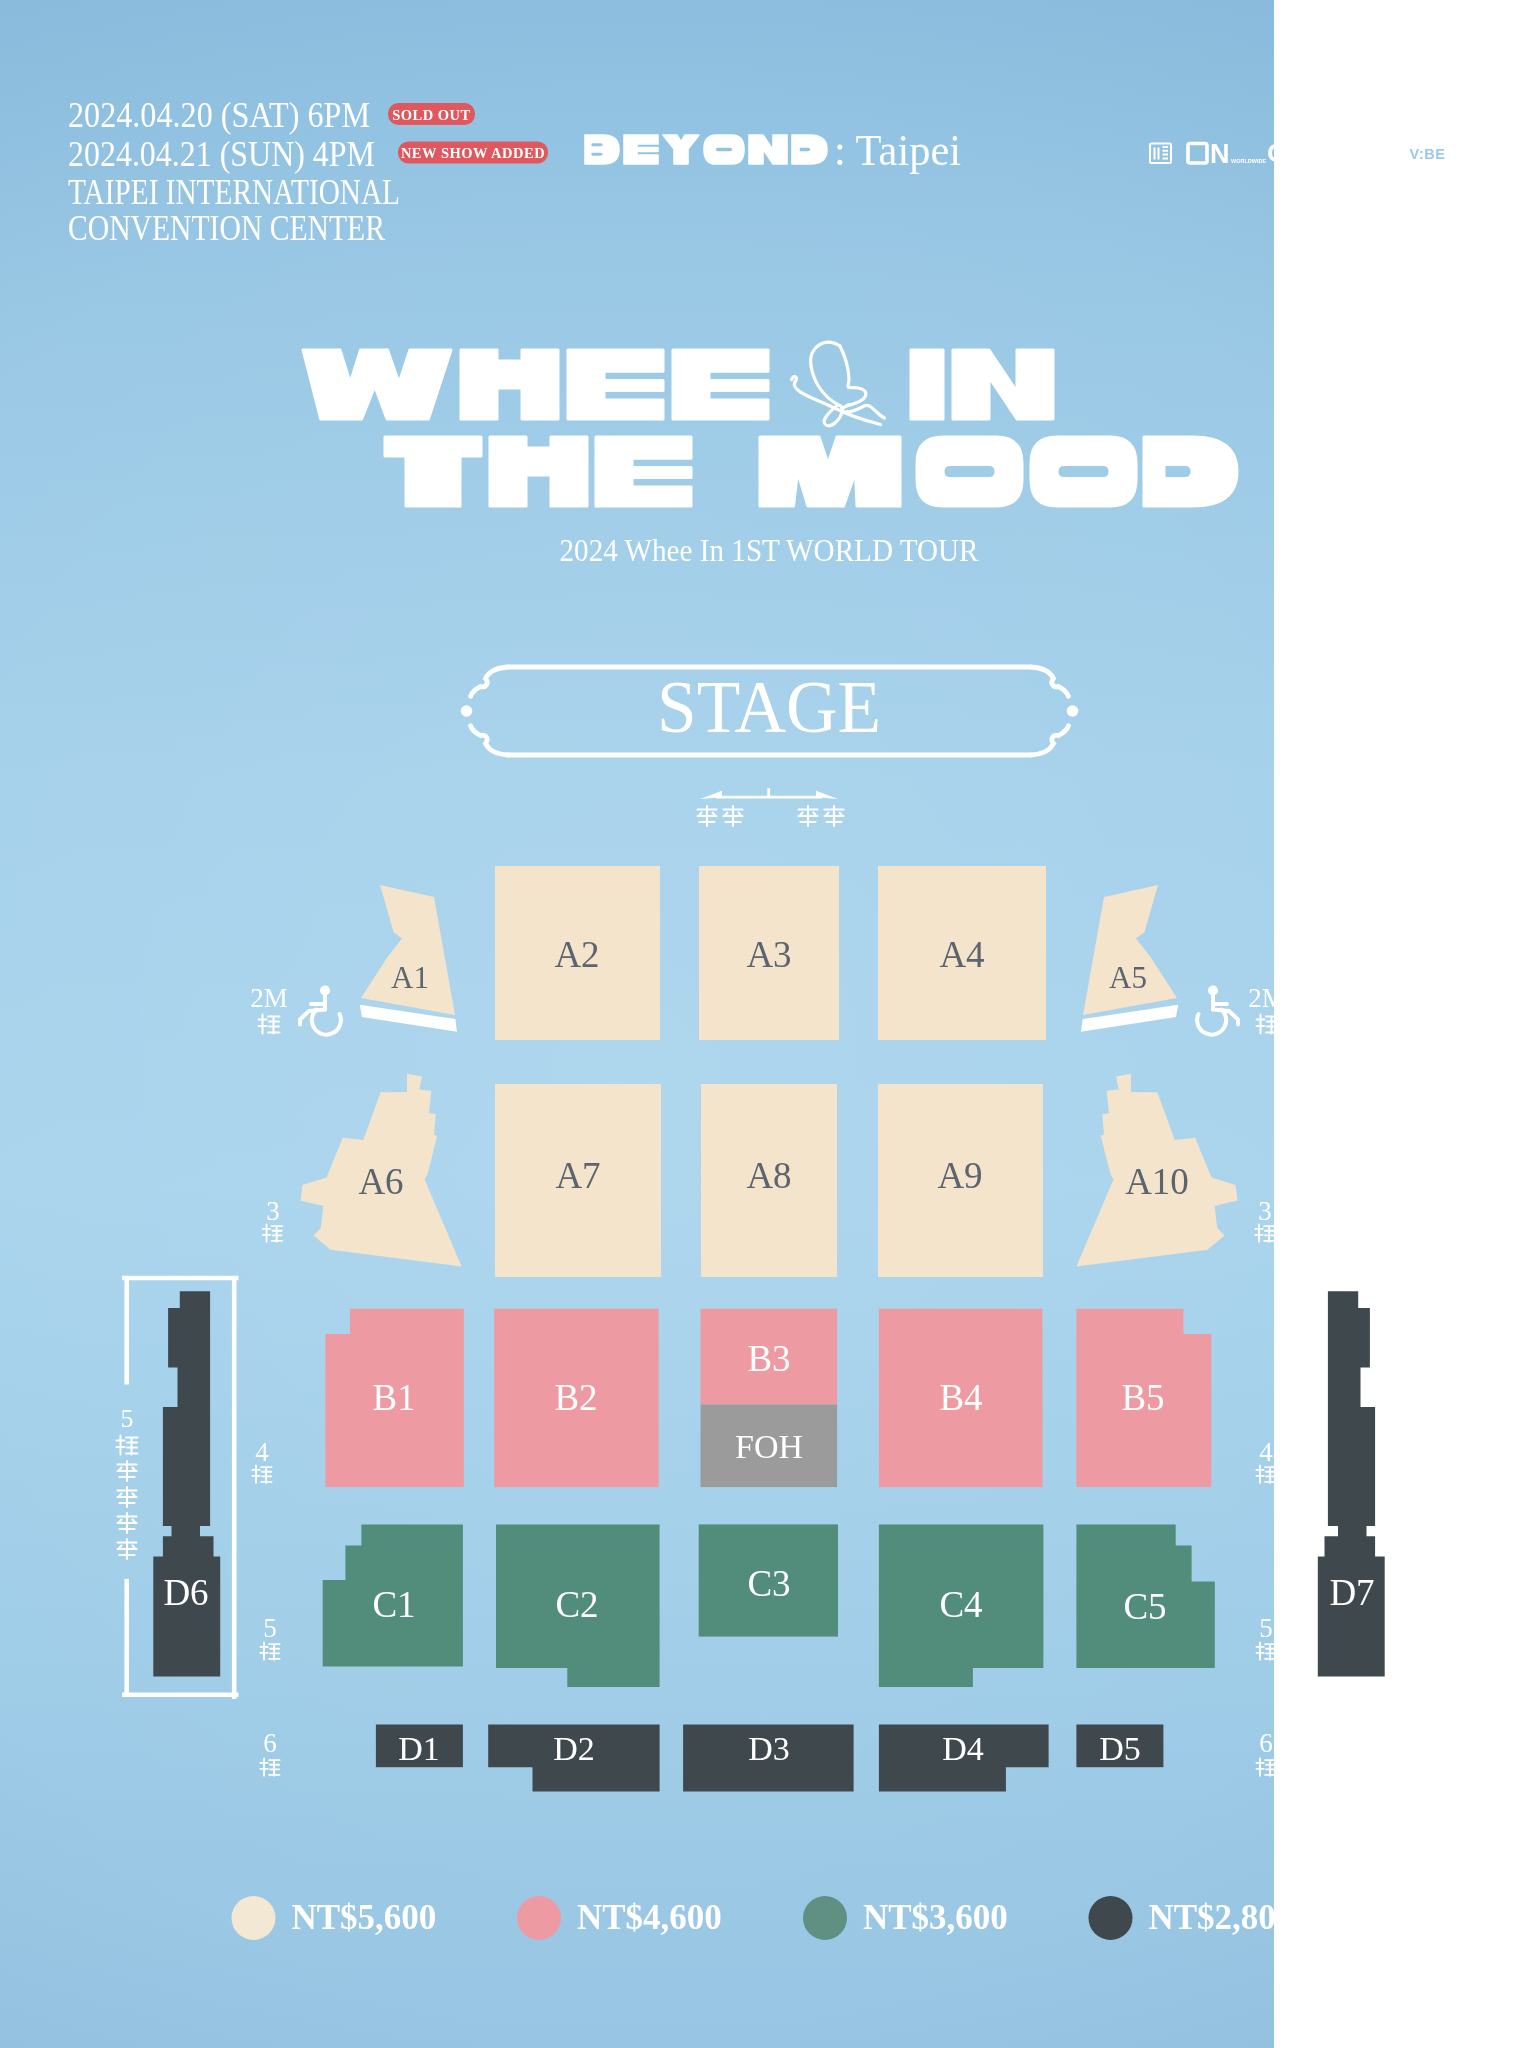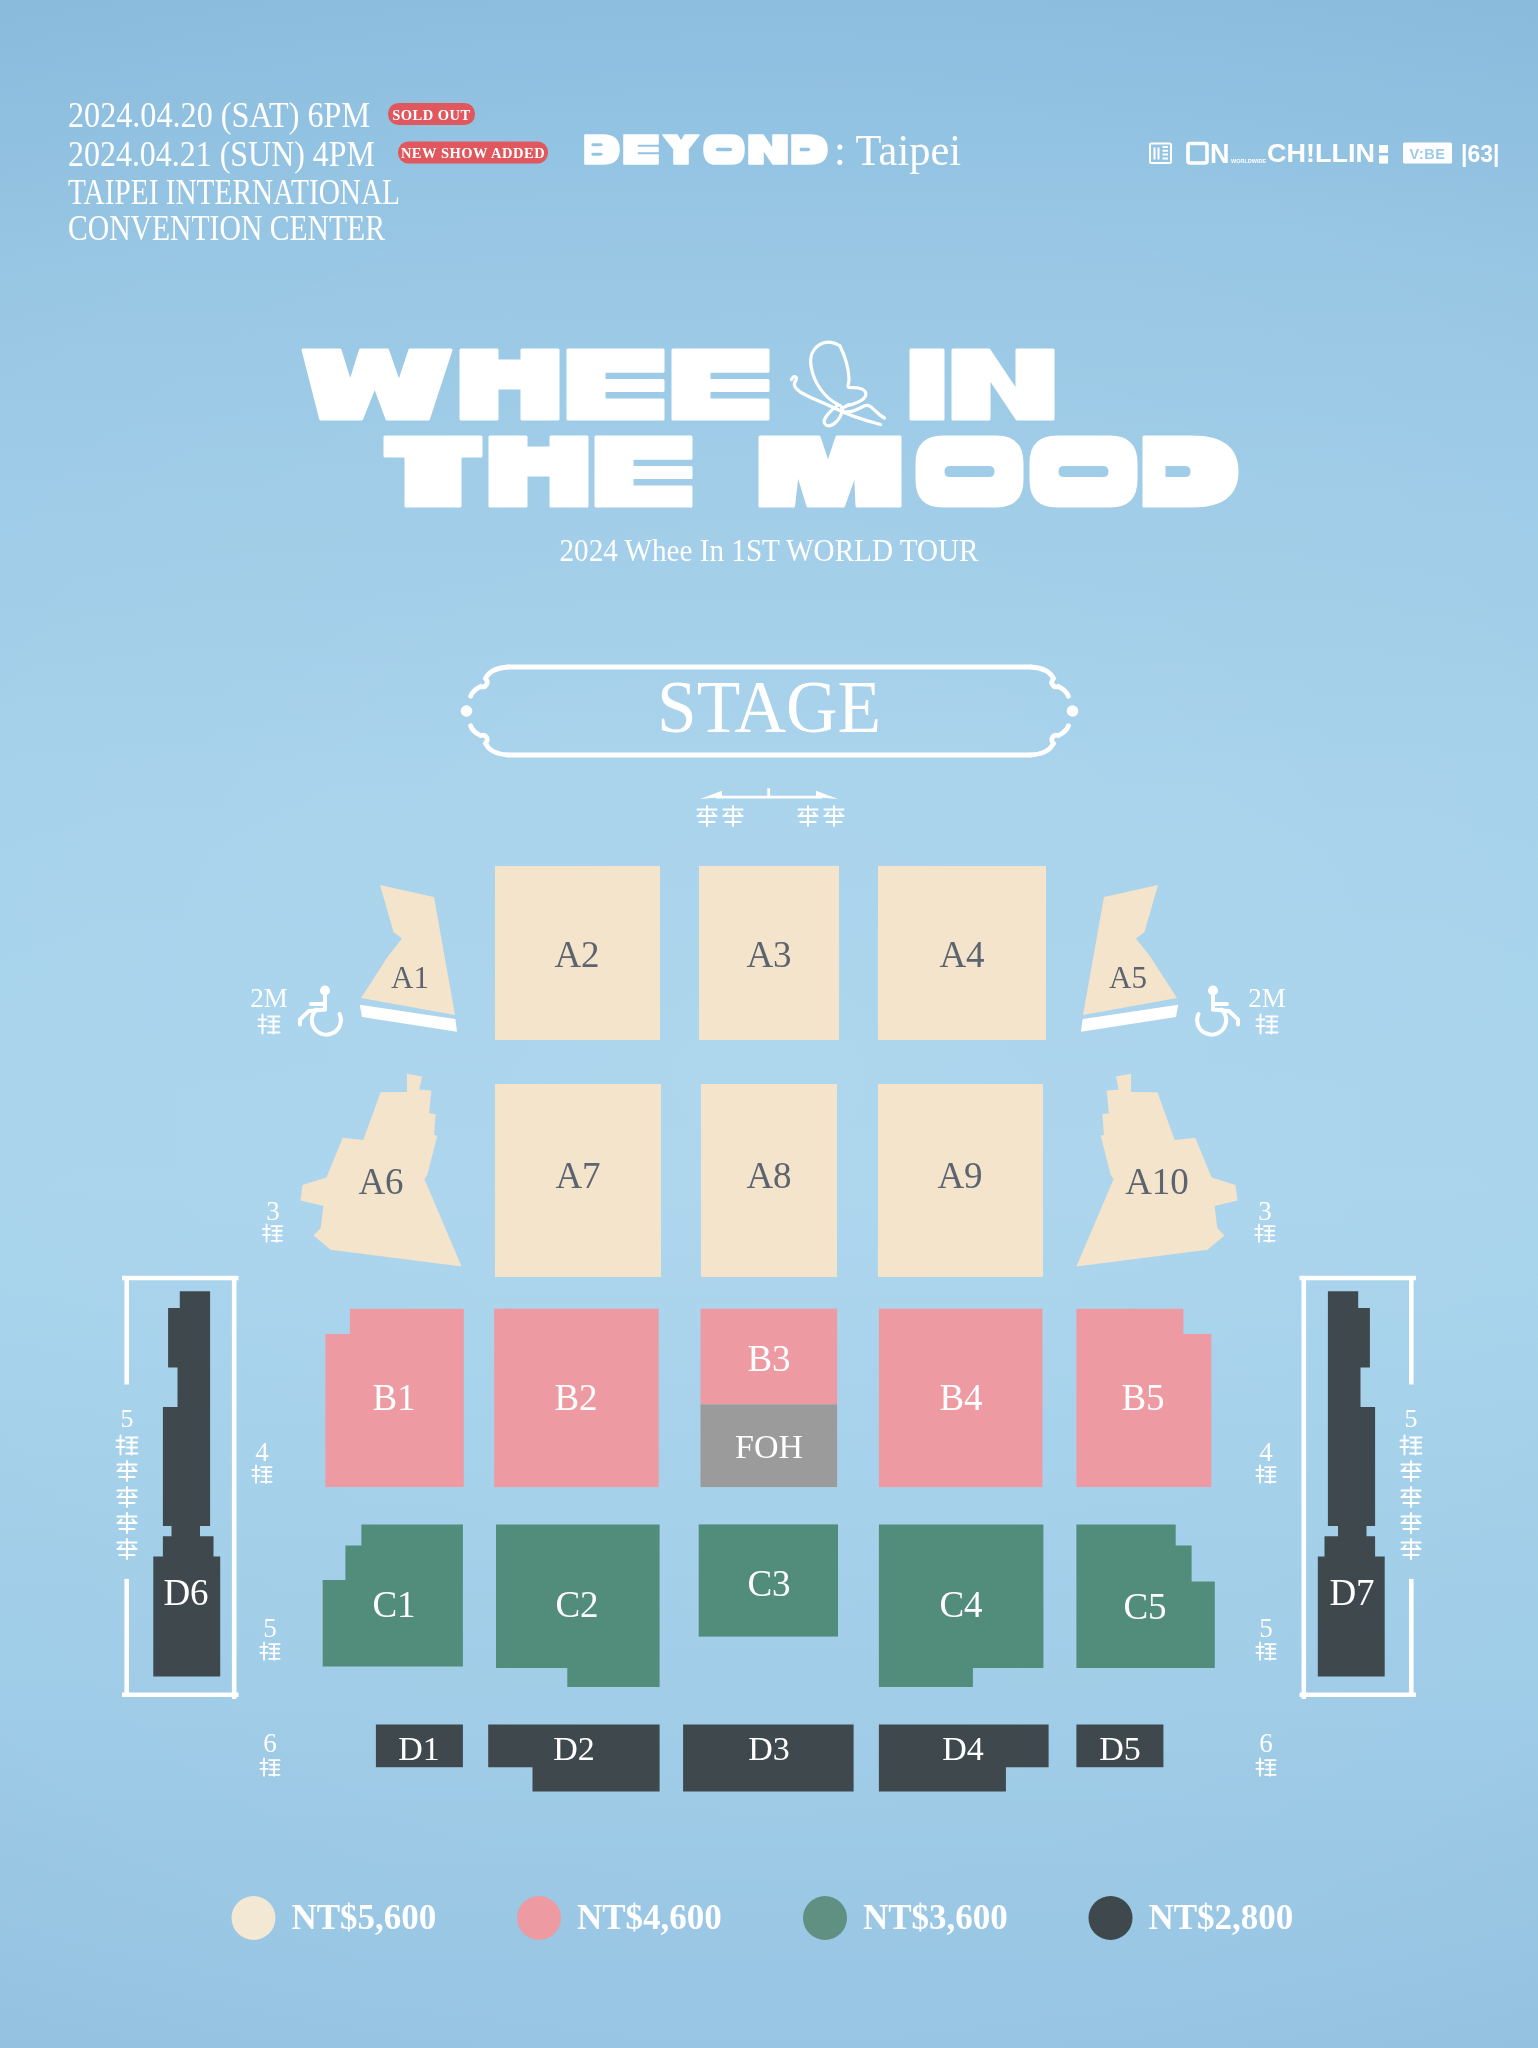--- a/index.html
+++ b/index.html
@@ -1,17 +1,17 @@
 <!DOCTYPE html>
 <html><head>
 <meta charset="utf-8">
 <style>
 html,body{margin:0;padding:0;}
 body{width:1538px;height:2048px;overflow:hidden;font-family:"Liberation Serif",serif;}
-#page{position:relative;width:1538px;height:2048px;
+#page{position:relative;width:1274px;height:2048px;
 background:radial-gradient(ellipse 120% 85% at 50% 52%, rgba(255,255,255,0.07) 0%, rgba(255,255,255,0) 55%, rgba(30,70,110,0.09) 100%),linear-gradient(180deg,#8ebfe0 0%,#99c8e5 14%,#a6d1eb 38%,#a9d4ed 58%,#a0cde8 80%,#97c5e3 100%);}
 svg{position:absolute;left:0;top:0;}
 </style>
 </head>
 <body>
 
 <div id="page">
 <svg width="1538" height="2048" viewBox="0 0 1538 2048">
 <defs>
 <symbol id="k1" viewBox="0 0 24 24">

